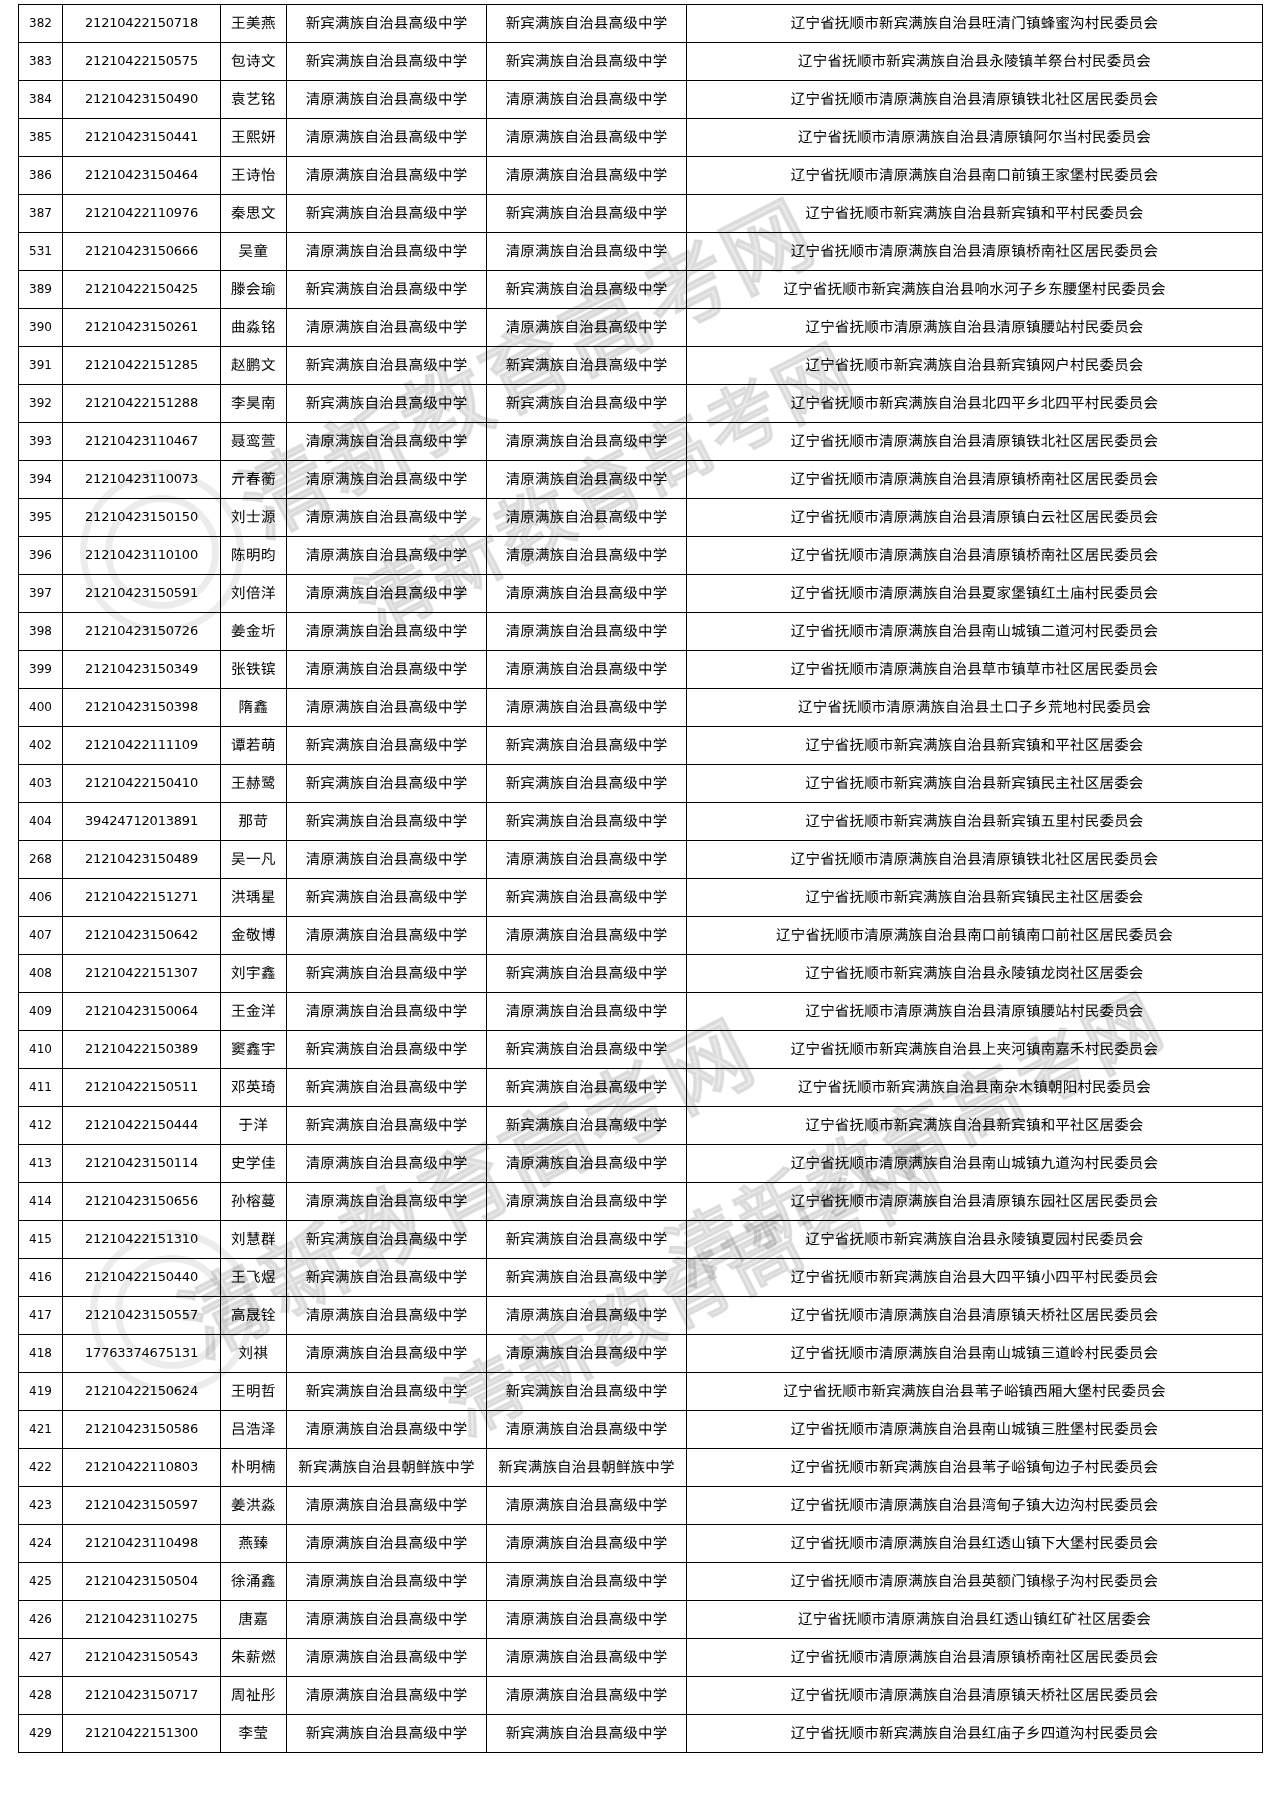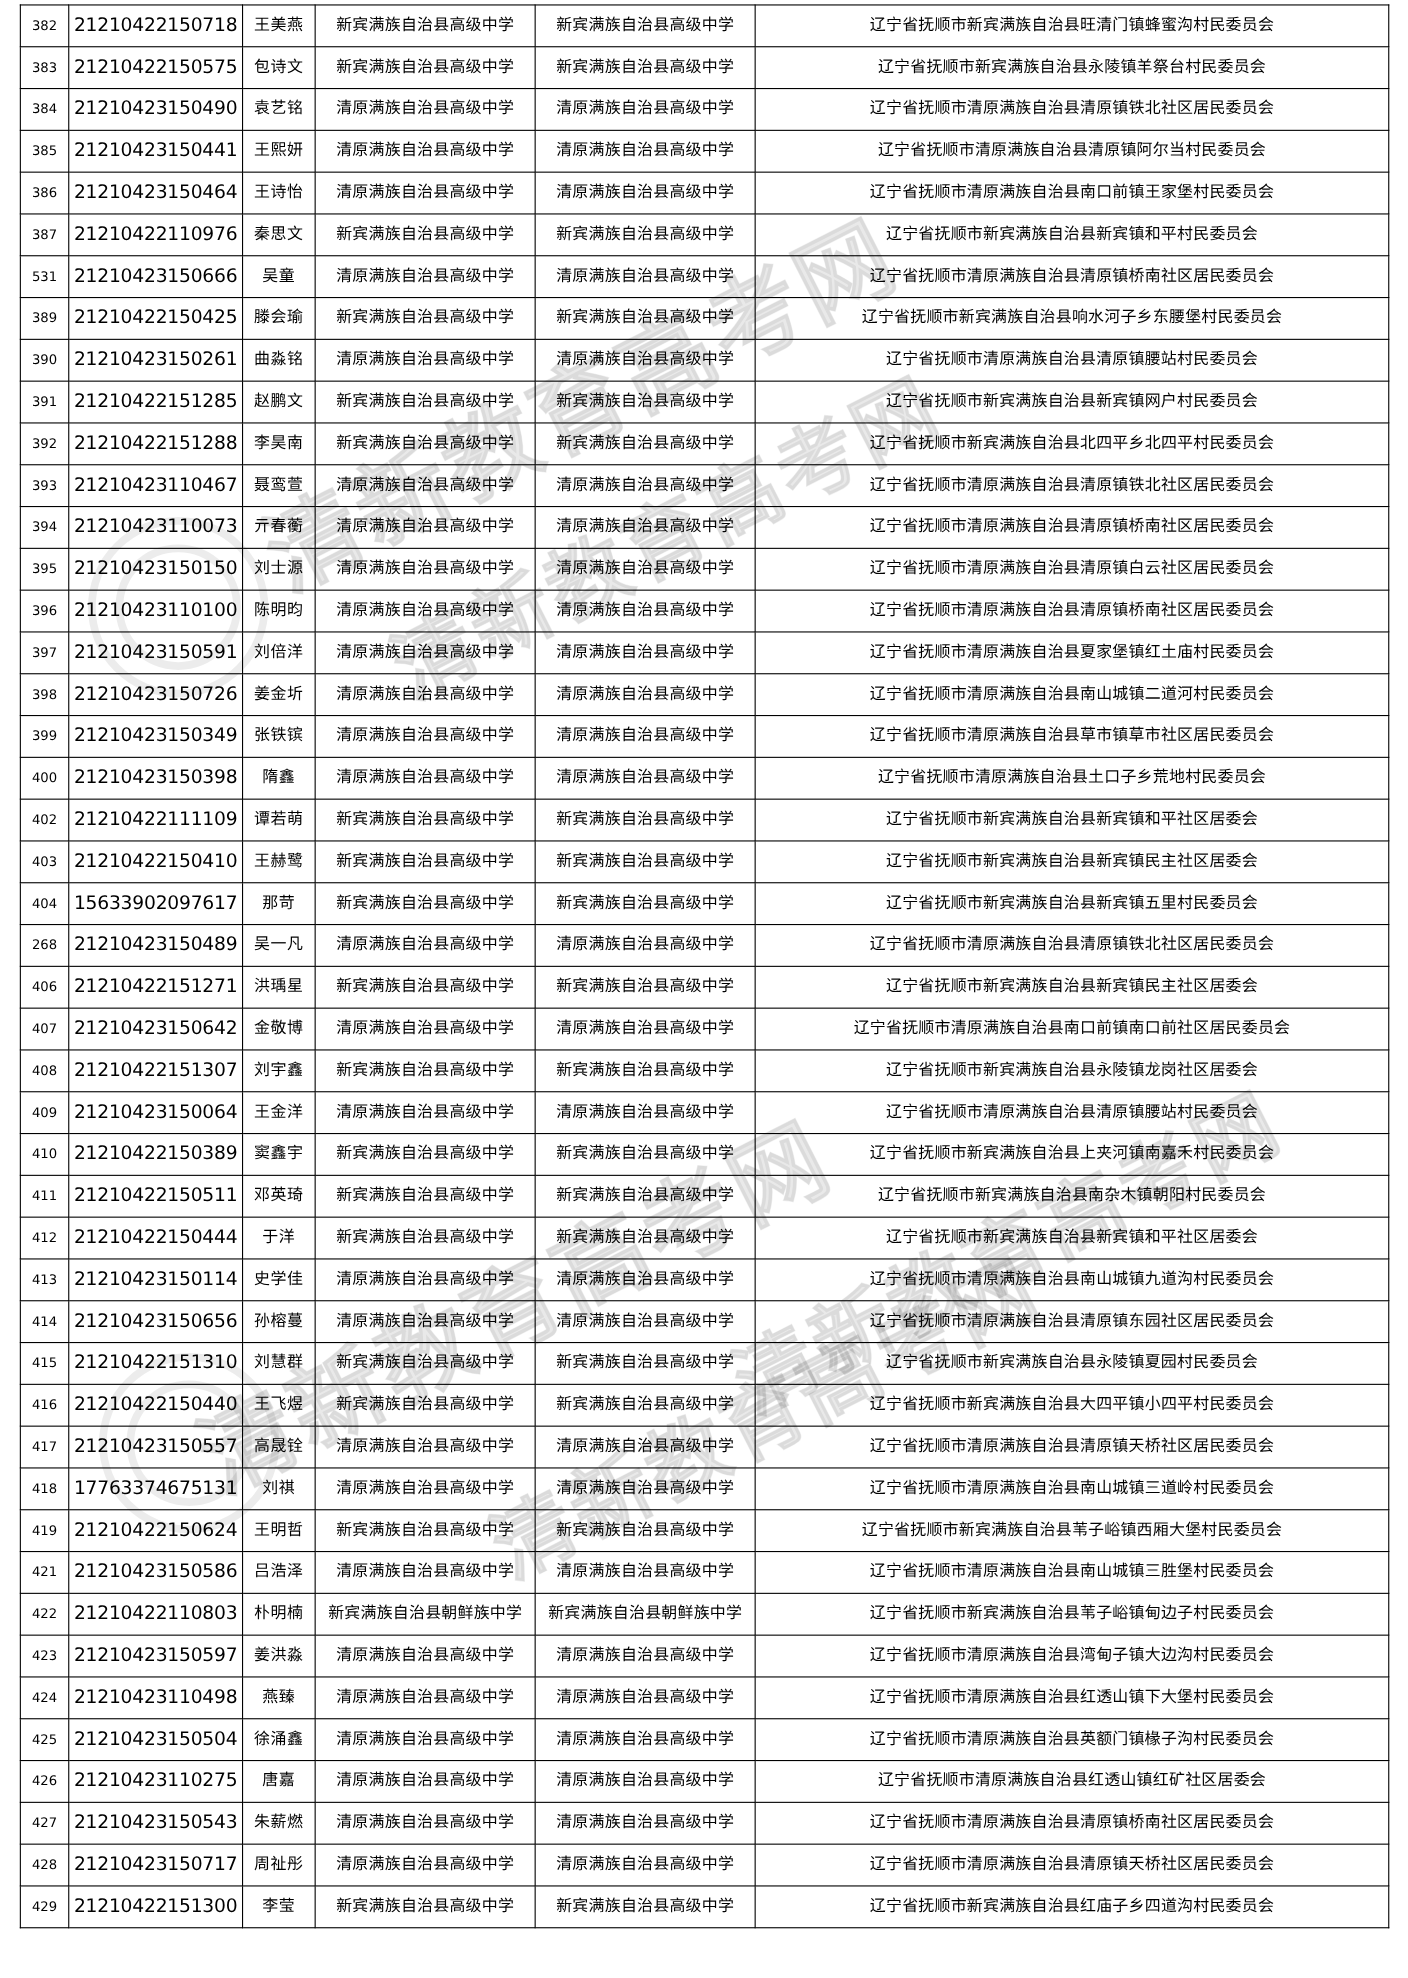--- a/index.html
+++ b/index.html
@@ -74,21 +74,21 @@
     line-height: 1.15;
     background: transparent;
     overflow: hidden;
     white-space: nowrap;
   }
   td.idx {
     font-size: 12px;
     letter-spacing: 0px;
   }
   td.exam {
-    font-size: 17px;
+    font-size: 13px;
     letter-spacing: -0.2px;
   }
   td.name   { font-size: 14.5px; letter-spacing: 0.5px; }
   td.school,
   td.apply  { font-size: 14.5px; letter-spacing: 0.2px; }
   td.addr   { font-size: 14.5px; letter-spacing: 0.2px; }
 </style>
 </head>
 <body>
 
@@ -278,21 +278,21 @@
         <tr>
           <td class="idx">403</td>
           <td class="exam">21210422150410</td>
           <td class="name">王赫鹭</td>
           <td class="school">新宾满族自治县高级中学</td>
           <td class="apply">新宾满族自治县高级中学</td>
           <td class="addr">辽宁省抚顺市新宾满族自治县新宾镇民主社区居委会</td>
         </tr>
         <tr>
           <td class="idx">404</td>
-          <td class="exam">15633902097617</td>
+          <td class="exam">39424712013891</td>
           <td class="name">那苛</td>
           <td class="school">新宾满族自治县高级中学</td>
           <td class="apply">新宾满族自治县高级中学</td>
           <td class="addr">辽宁省抚顺市新宾满族自治县新宾镇五里村民委员会</td>
         </tr>
         <tr>
           <td class="idx">268</td>
           <td class="exam">21210423150489</td>
           <td class="name">吴一凡</td>
           <td class="school">清原满族自治县高级中学</td>

